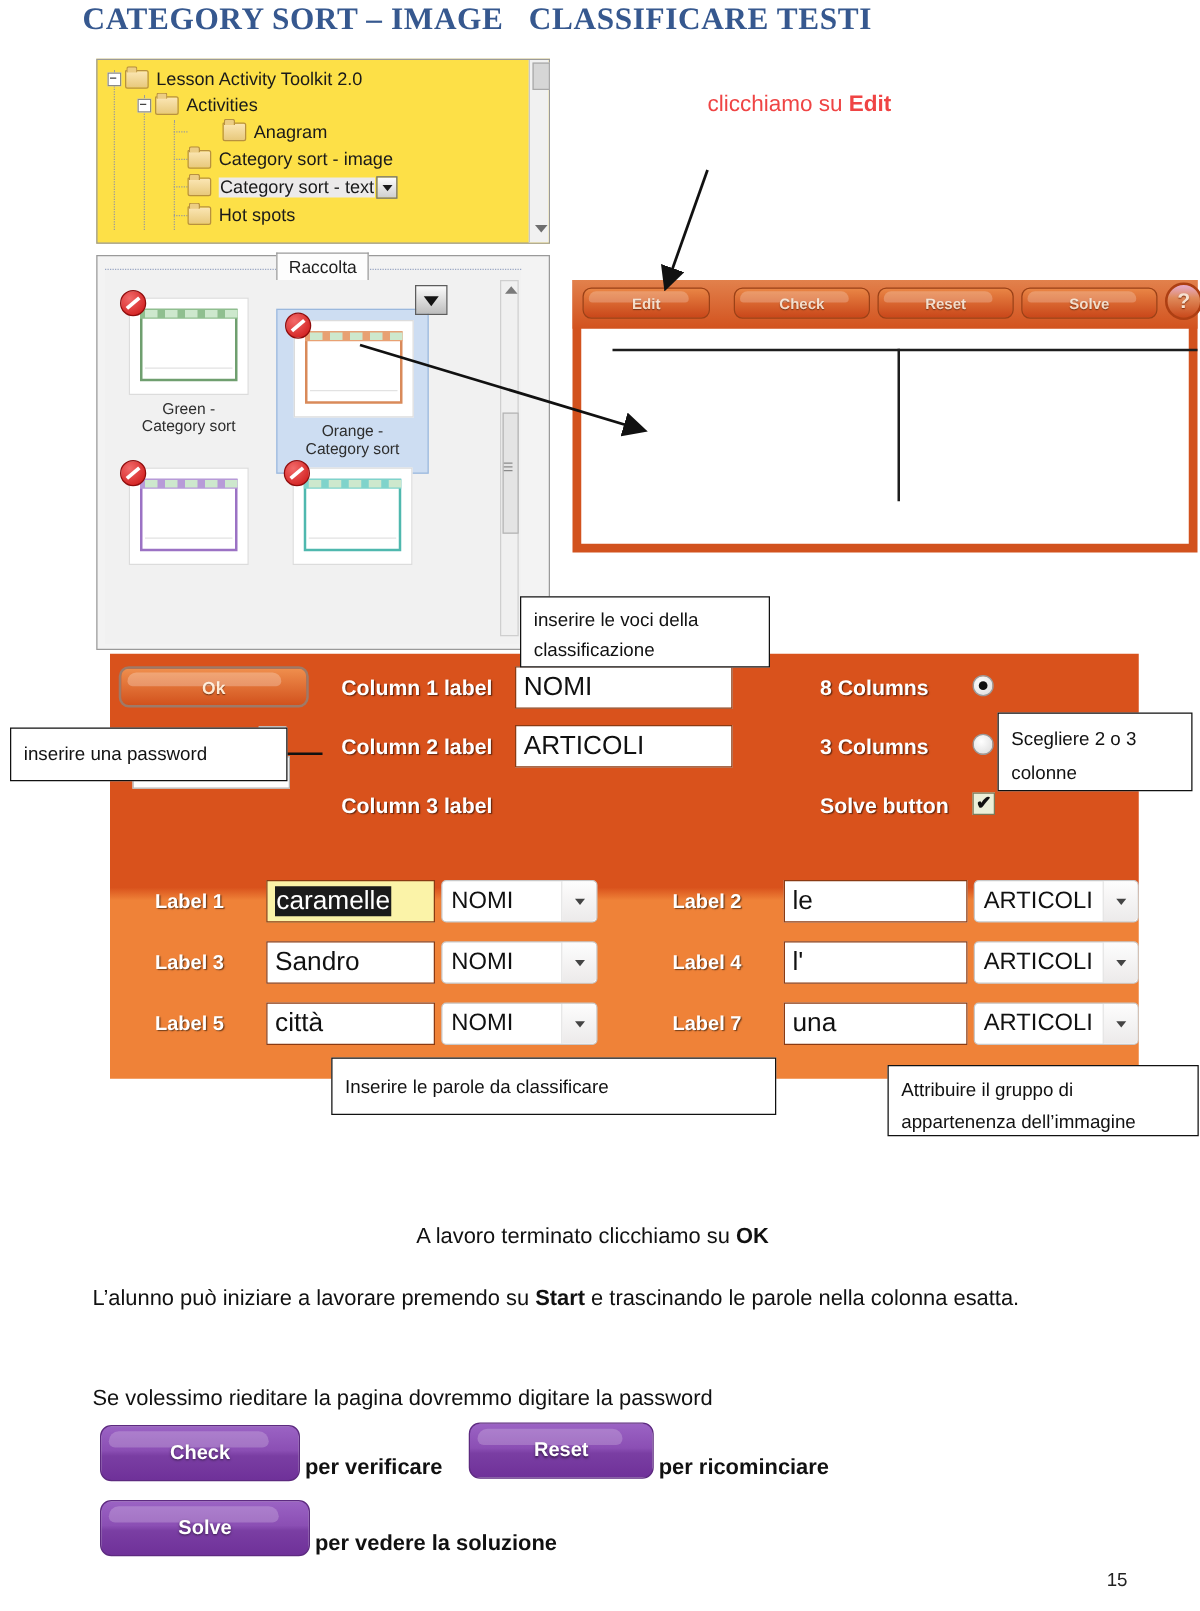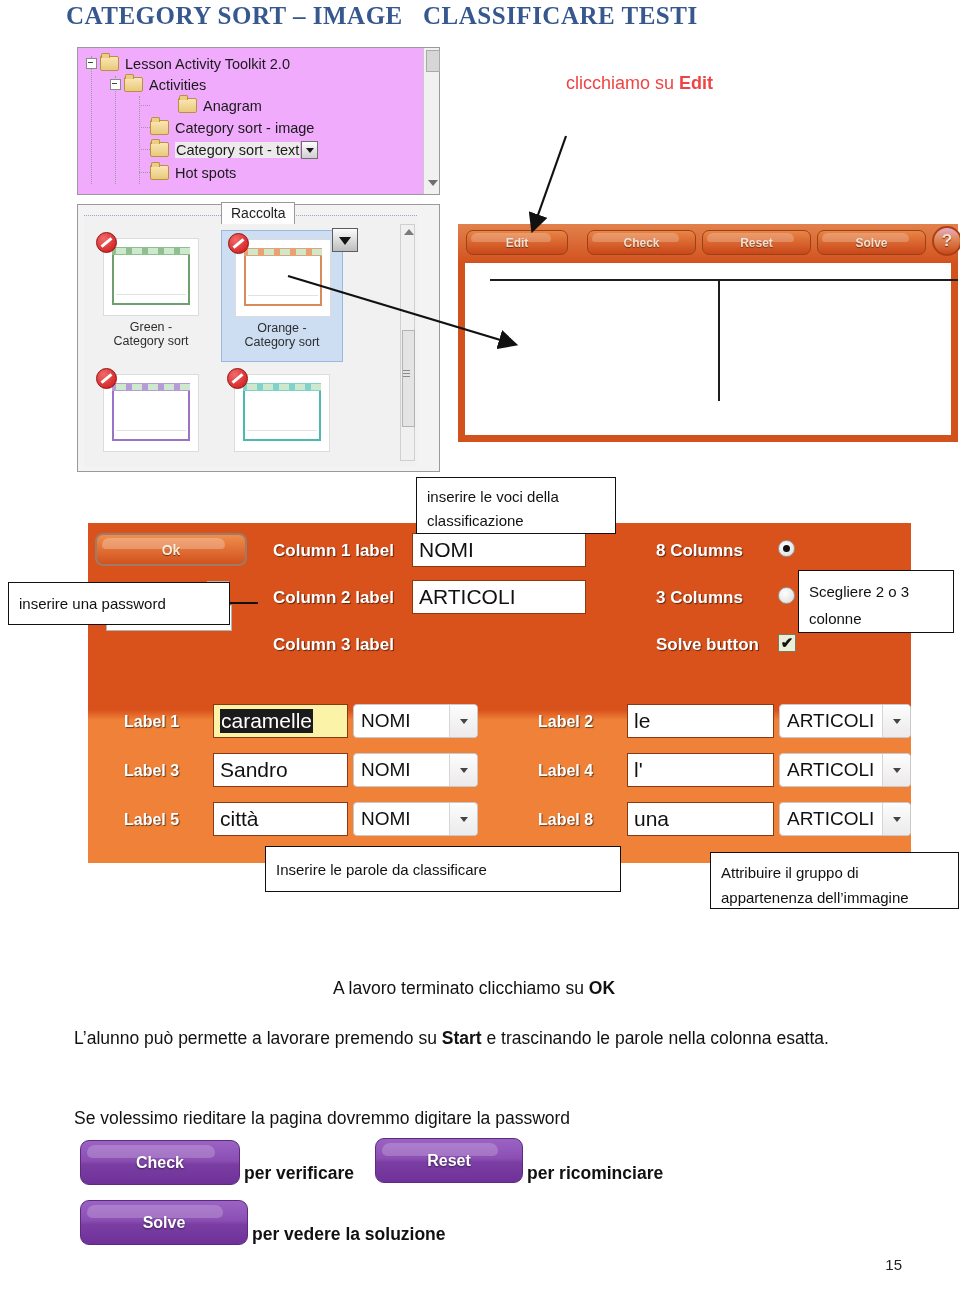--- a/index.html
+++ b/index.html
@@ -17,21 +17,21 @@
     position:absolute;left:66px;top:2px;
     font-family:"Liberation Serif", serif;
     font-weight:bold;font-size:25px;
     color:#36588f;letter-spacing:0.5px;
     white-space:pre;
   }
 
   
   .tree-panel{
     position:absolute;left:77px;top:47px;width:363px;height:148px;
-    background:#f0abfc;border:1px solid #9a9a9a;
+    background:#fde047;border:1px solid #9a9a9a;
     box-sizing:border-box;
   }
   .tree-scroll{
     position:absolute;right:0;top:0;width:16px;height:100%;
     background:#f1f1f1;border-left:1px solid #c8c8c8;box-sizing:border-box;
   }
   .tree-thumb{position:absolute;left:2px;top:2px;width:12px;height:20px;background:#d6d6d6;border:1px solid #a9a9a9;}
   .tree-arrow-dn{position:absolute;left:4px;bottom:8px;width:0;height:0;border-left:5px solid transparent;border-right:5px solid transparent;border-top:6px solid #6e6e6e;}
   .tnode{
     position:absolute;display:flex;align-items:center;height:21px;
@@ -59,31 +59,31 @@
     background:linear-gradient(#fdfdfd,#cfcfcf);border:1px solid #6f6f6f;
     position:relative;box-sizing:border-box;
   }
   .combo-btn:after{
     content:"";position:absolute;left:50%;top:50%;margin-left:-4px;margin-top:-2px;
     width:0;height:0;border-left:4px solid transparent;border-right:4px solid transparent;border-top:5px solid #1b1b1b;
   }
 
   
   .gallery-panel{
-    position:absolute;left:77px;top:204px;width:363px;height:268px;
+    position:absolute;left:77px;top:204px;width:363px;height:316px;
     background:#f3f3f3;border:1px solid #9a9a9a;box-sizing:border-box;
   }
   .gallery-inner{position:absolute;left:6px;top:10px;right:22px;bottom:4px;background:#f1f1f1;border-top:1px dotted #9aa7c4;}
   .tab-raccolta{
     position:absolute;left:143px;top:-3px;padding:2px 9px 3px 9px;
     background:#fdfdfd;border:1px solid #9a9a9a;border-bottom:none;
     font-size:14px;color:#1e1e1e;font-family:"Liberation Sans",sans-serif;z-index:5;
   }
   .thumb-cell{position:absolute;width:122px;height:132px;}
-  .thumb-cell.selected{background:#cdddf2;border:1px solid #9bb8dd;box-sizing:border-box;}
+  .thumb-cell.selected{background:#cdddf2;border:1px solid #9bb8dd;box-sizing:border-box;margin-top:17px;}
   .thumb-card{
     position:absolute;left:13px;top:8px;width:96px;height:78px;background:#fff;
     border:1px solid #dcdcdc;box-sizing:border-box;
   }
   .thumb-inner{position:absolute;left:8px;top:8px;right:8px;bottom:10px;border:2px solid #6f9f6f;background:#fff;box-sizing:border-box;}
   .thumb-bar{position:absolute;left:-2px;top:-2px;right:-2px;height:8px;background:#8fbf8f;}
   .thumb-bar span{position:absolute;top:1px;height:6px;width:10px;background:#cde8cd;}
   .thumb-line{position:absolute;left:2px;right:2px;bottom:8px;height:1px;background:#e2e2e2;}
   .badge-no{
     position:absolute;left:6px;top:2px;width:19px;height:19px;border-radius:50%;
@@ -455,21 +455,21 @@
       <span class="caret"></span>
     </div>
 
     <div class="ed-lbl" style="left:36px;top:288px;font-size:16px;">Label 5</div>
     <div class="ed-input" style="left:125px;top:279px;width:135px;height:34px;">città</div>
     <div class="ed-select" style="left:265px;top:279px;width:125px;">
       <span>NOMI</span>
       <span class="caret"></span>
     </div>
 
-    <div class="ed-lbl" style="left:450px;top:288px;font-size:16px;">Label 8</div>
+    <div class="ed-lbl" style="left:450px;top:288px;font-size:16px;">Label 7</div>
     <div class="ed-input" style="left:539px;top:279px;width:147px;height:34px;">una</div>
     <div class="ed-select" style="left:691px;top:279px;width:132px;">
       <span>ARTICOLI</span>
       <span class="caret"></span>
     </div>
   </div>
 
   <div class="callout" style="left:416px;top:477px;width:200px;height:57px;line-height:24px;">inserire le voci della classificazione</div>
 
   <div class="callout" style="left:8px;top:582px;width:222px;height:43px;display:flex;align-items:center;">inserire una password</div>
@@ -479,21 +479,21 @@
   <div class="callout" style="left:265px;top:846px;width:356px;height:46px;display:flex;align-items:center;">Inserire le parole da classificare</div>
 
   <div class="callout" style="left:710px;top:852px;width:249px;height:57px;line-height:25px;">Attribuire il gruppo di appartenenza dell’immagine</div>
 
 
   <div class="para" style="left:74px;top:975px;width:800px;text-align:center;">
     <span>A lavoro terminato clicchiamo su </span><b>OK</b>
   </div>
 
   <div class="para" style="left:74px;top:1025px;width:815px;">
-    <span>L’alunno può permette a lavorare premendo su </span><b>Start</b><span> e trascinando le parole nella colonna esatta.</span>
+    <span>L’alunno può iniziare a lavorare premendo su </span><b>Start</b><span> e trascinando le parole nella colonna esatta.</span>
   </div>
 
   <div class="para" style="left:74px;top:1105px;width:600px;">Se volessimo rieditare la pagina dovremmo digitare la password</div>
 
 
   <div class="pbtn" style="left:80px;top:1140px;width:160px;">Check</div>
   <div class="blabel" style="left:244px;top:1163px;">per verificare</div>
 
   <div class="pbtn" style="left:375px;top:1138px;width:148px;">Reset</div>
   <div class="blabel" style="left:527px;top:1163px;">per ricominciare</div>

